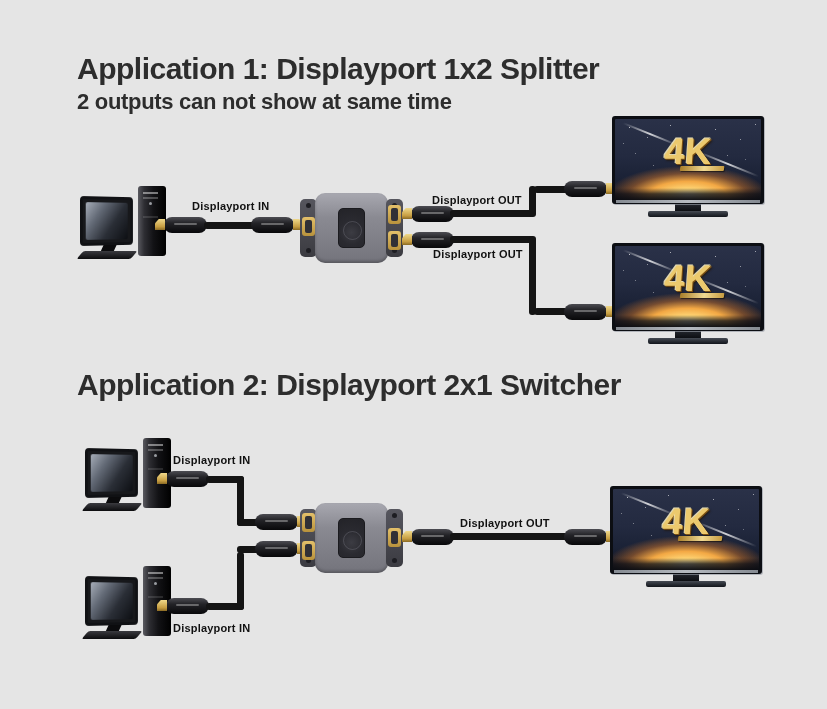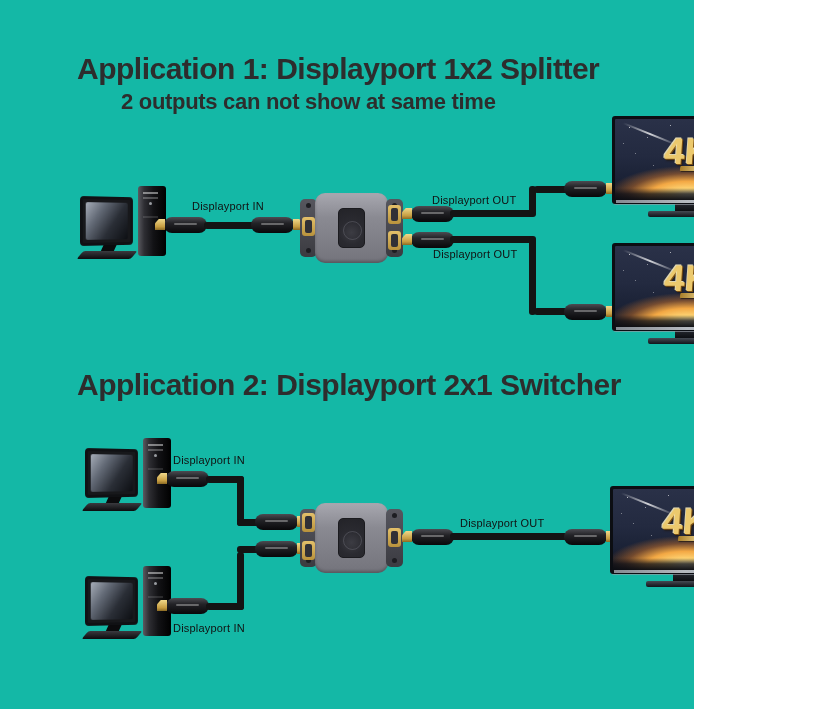--- a/index.html
+++ b/index.html
@@ -1,26 +1,26 @@
 <!DOCTYPE html>
 <html><head>
 <meta charset="utf-8">
 <style>
   html,body {margin:0; padding:0; background:#ffffff;}
-  .stage {position:relative; width:694px; height:709px; background:#14b8a6; overflow:hidden;
+  .stage {position:relative; width:827px; height:709px; background:#e5e5e5; overflow:hidden;
           font-family:"Liberation Sans", sans-serif;}
 
   
   .h-title {position:absolute; font-weight:bold; font-size:30px; letter-spacing:-0.5px;
             color:#2d2d2d; white-space:nowrap;}
   .h-sub   {position:absolute; font-weight:bold; font-size:22px; letter-spacing:-0.3px;
-            color:#2d2d2d; white-space:nowrap;margin-left:44px;}
-
-  
-  .label {position:absolute; font-weight:normal; font-size:11px; color:#111111;
+            color:#2d2d2d; white-space:nowrap;}
+
+  
+  .label {position:absolute; font-weight:bold; font-size:11px; color:#111111;
           letter-spacing:0.2px; white-space:nowrap;}
 
   
   .cable {position:absolute; background:#141414; border-radius:3px;}
 
   
   .dpconn {position:absolute; width:52px; height:16px;}
   .barrel {position:absolute; top:0; width:43px; height:16px; border-radius:8px;
            background:linear-gradient(180deg,#4c4c52 0%,#232327 38%,#08080a 100%);}
   .barrel::before {content:""; position:absolute; left:24%; top:6px; width:52%; height:2px;

